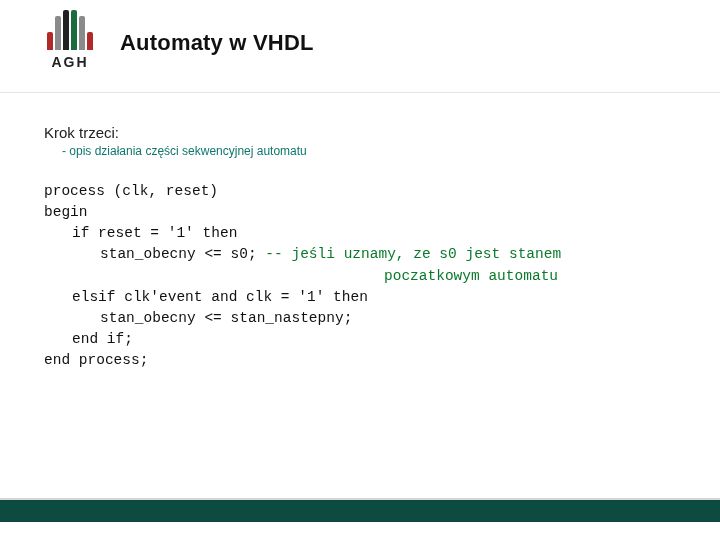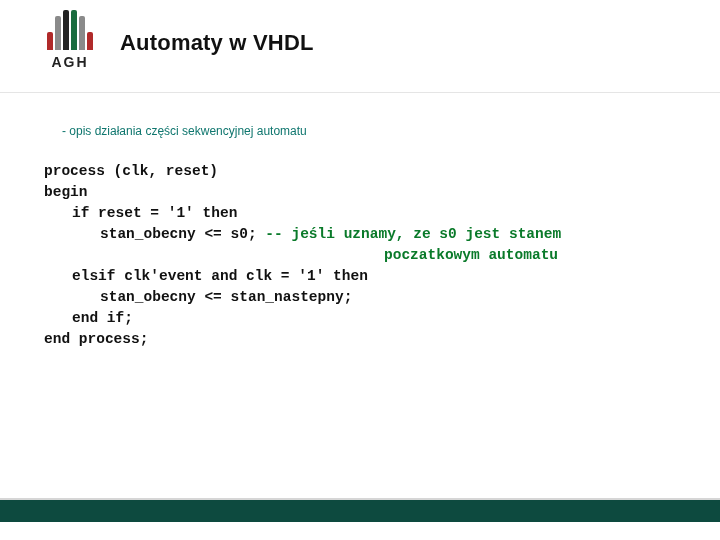--- a/index.html
+++ b/index.html
@@ -42,21 +42,21 @@
   .step-sub {
     font-size: 12px;
     color: #0f766e;
     padding-left: 18px;
     line-height: 1.35;
   }
   .code {
     margin-top: 22px;
     font-family: "Courier New", Courier, monospace;
     font-size: 14.5px;
-    font-weight: 700;
+    font-weight: 400;
     color: #111;
     line-height: 1.45;
     white-space: pre;
   }
   .code .cmt { color: #0a7a2a; }
   .ind1 { padding-left: 28px; display: inline-block; }
   .ind2 { padding-left: 56px; display: inline-block; }
   .footer-bar {
     position: absolute;
     left: 0; right: 0; bottom: 18px;
@@ -101,20 +101,21 @@
         <span class="lb4"></span>
           <span class="lb5"></span>
           <span class="lb6"></span>
       </div>
       <div class="logo-text">AGH</div>
     </div>
     <div class="title">Automaty w VHDL</div>
   </div>
 
   <div class="body">
+    <div class="step-line">Krok trzeci:</div>
     <div class="step-sub">- opis działania części sekwencyjnej automatu</div>
 
     <div class="code"><span>process (clk, reset)</span>
 <span>begin</span>
 <span class="ind1">if reset = '1' then</span>
 <span class="ind2"><span>stan_obecny &lt;= s0; </span><span class="cmt">-- jeśli uznamy, ze s0 jest stanem</span></span>
 <span class="cmt" style="padding-left: 340px;">poczatkowym automatu</span>
 <span class="ind1">elsif clk'event and clk = '1' then</span>
 <span class="ind2">stan_obecny &lt;= stan_nastepny;</span>
 <span class="ind1">end if;</span>

